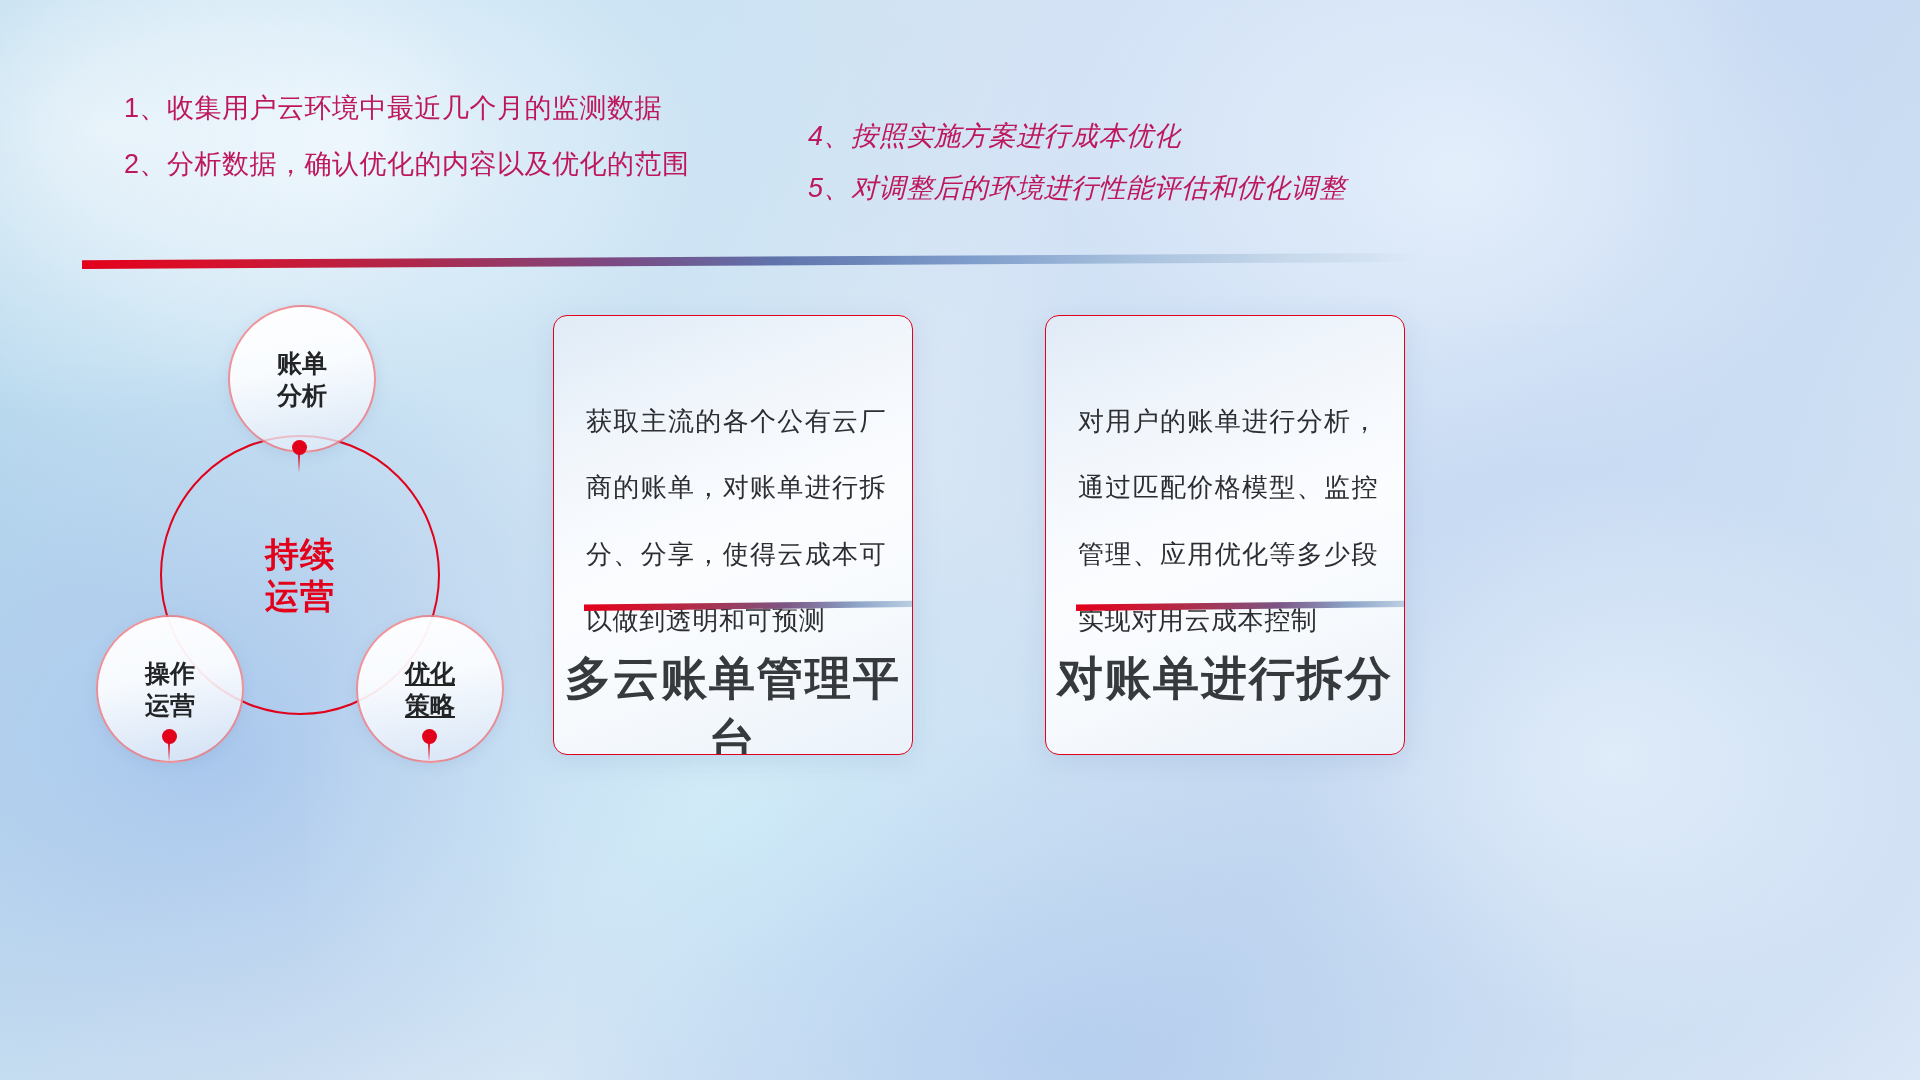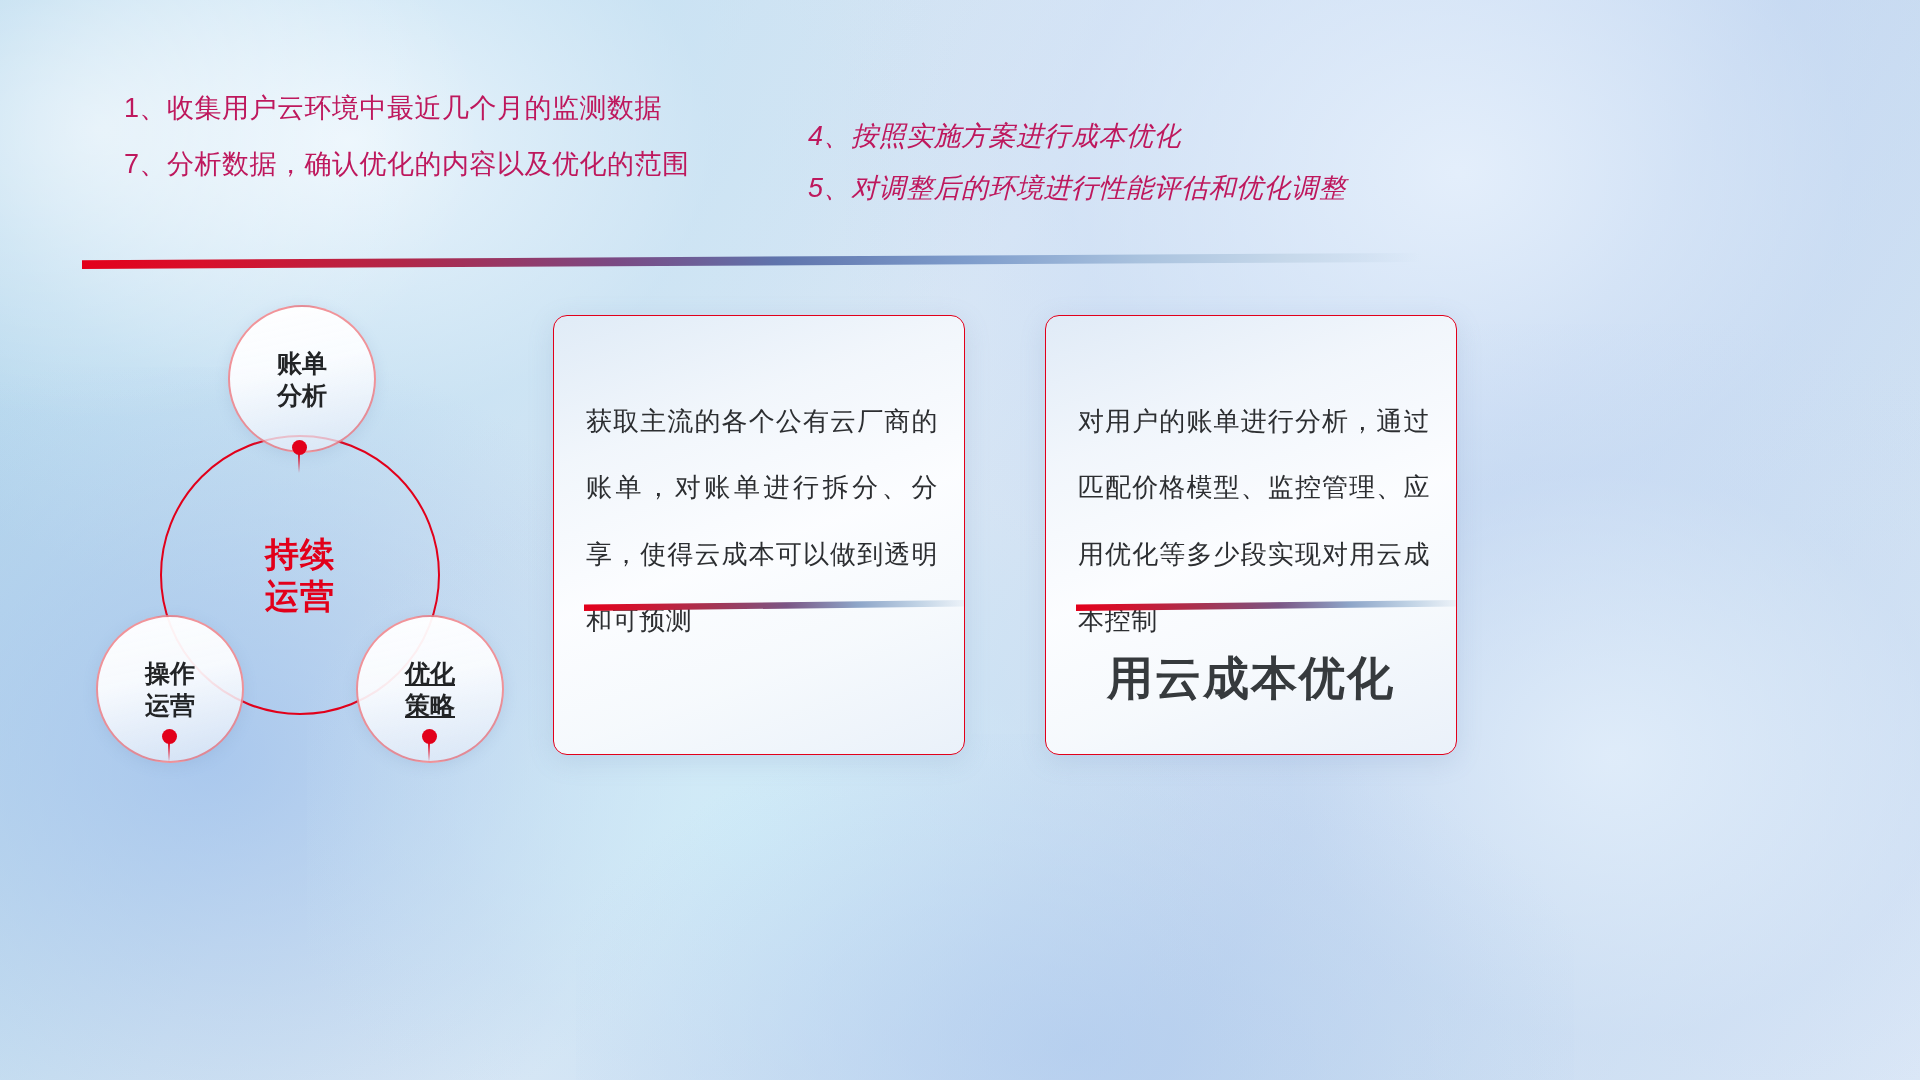--- a/index.html
+++ b/index.html
@@ -132,21 +132,21 @@
     position:absolute; width:2px; height:20px;
     background: linear-gradient(#e2001a, rgba(226,0,26,0));
   }
   #tail-top{ left:210px; top:158px; }
   #tail-bl{  left:80px; top:447px; }
   #tail-br{  left:340px; top:447px; }
 
   
   .card{
     position:absolute;
-    top:315px; width:412px; height:440px;
+    top:315px; width:360px; height:440px;
     border-radius:14px;
     border:1.6px solid #e2001a;
     background: linear-gradient(160deg,
         rgba(226,236,247,.88) 0%,
         rgba(243,247,252,.95) 26%,
         rgba(252,253,255,.99) 52%,
         rgba(247,250,253,.97) 74%,
         rgba(236,242,250,.92) 100%);
     box-shadow: 0 6px 26px rgba(110,140,185,.18);
     overflow:hidden;
@@ -197,21 +197,21 @@
   <div class="bg-glow2"></div>
   <div class="bg-glow3"></div>
   <div class="bg-glow4"></div>
   <div class="bg-glow5"></div>
   <div class="bg-glow6"></div>
   <div class="bg-glow7"></div>
 </div>
 
 <div class="list" id="list-left">
   <div class="li">1、收集用户云环境中最近几个月的监测数据</div>
-  <div class="li">7、分析数据，确认优化的内容以及优化的范围</div>
+  <div class="li">2、分析数据，确认优化的内容以及优化的范围</div>
 </div>
 
 <div class="list" id="list-right">
   <div class="li">4、按照实施方案进行成本优化</div>
   <div class="li">5、对调整后的环境进行性能评估和优化调整</div>
 </div>
 
 <div id="divider">
   <div class="bar"></div>
 </div>
@@ -253,21 +253,22 @@
   <div class="node-tail" id="tail-top"></div>
   <div class="node-tail" id="tail-bl"></div>
   <div class="node-tail" id="tail-br"></div>
 </div>
 
 <div class="card" id="card-1">
   <div class="body">获取主流的各个公有云厂商的账单，对账单进行拆分、分享，使得云成本可以做到透明和可预测</div>
   <div class="rule">
       <i></i>
     </div>
+  <div class="title">多云账单管理平台</div>
 </div>
 
 <div class="card" id="card-2">
   <div class="body">对用户的账单进行分析，通过匹配价格模型、监控管理、应用优化等多少段实现对用云成本控制</div>
   <div class="rule">
       <i></i>
     </div>
-  <div class="title">用云成本优化</div>
+  <div class="title">对账单进行拆分</div>
 </div>
 
 </body></html>

